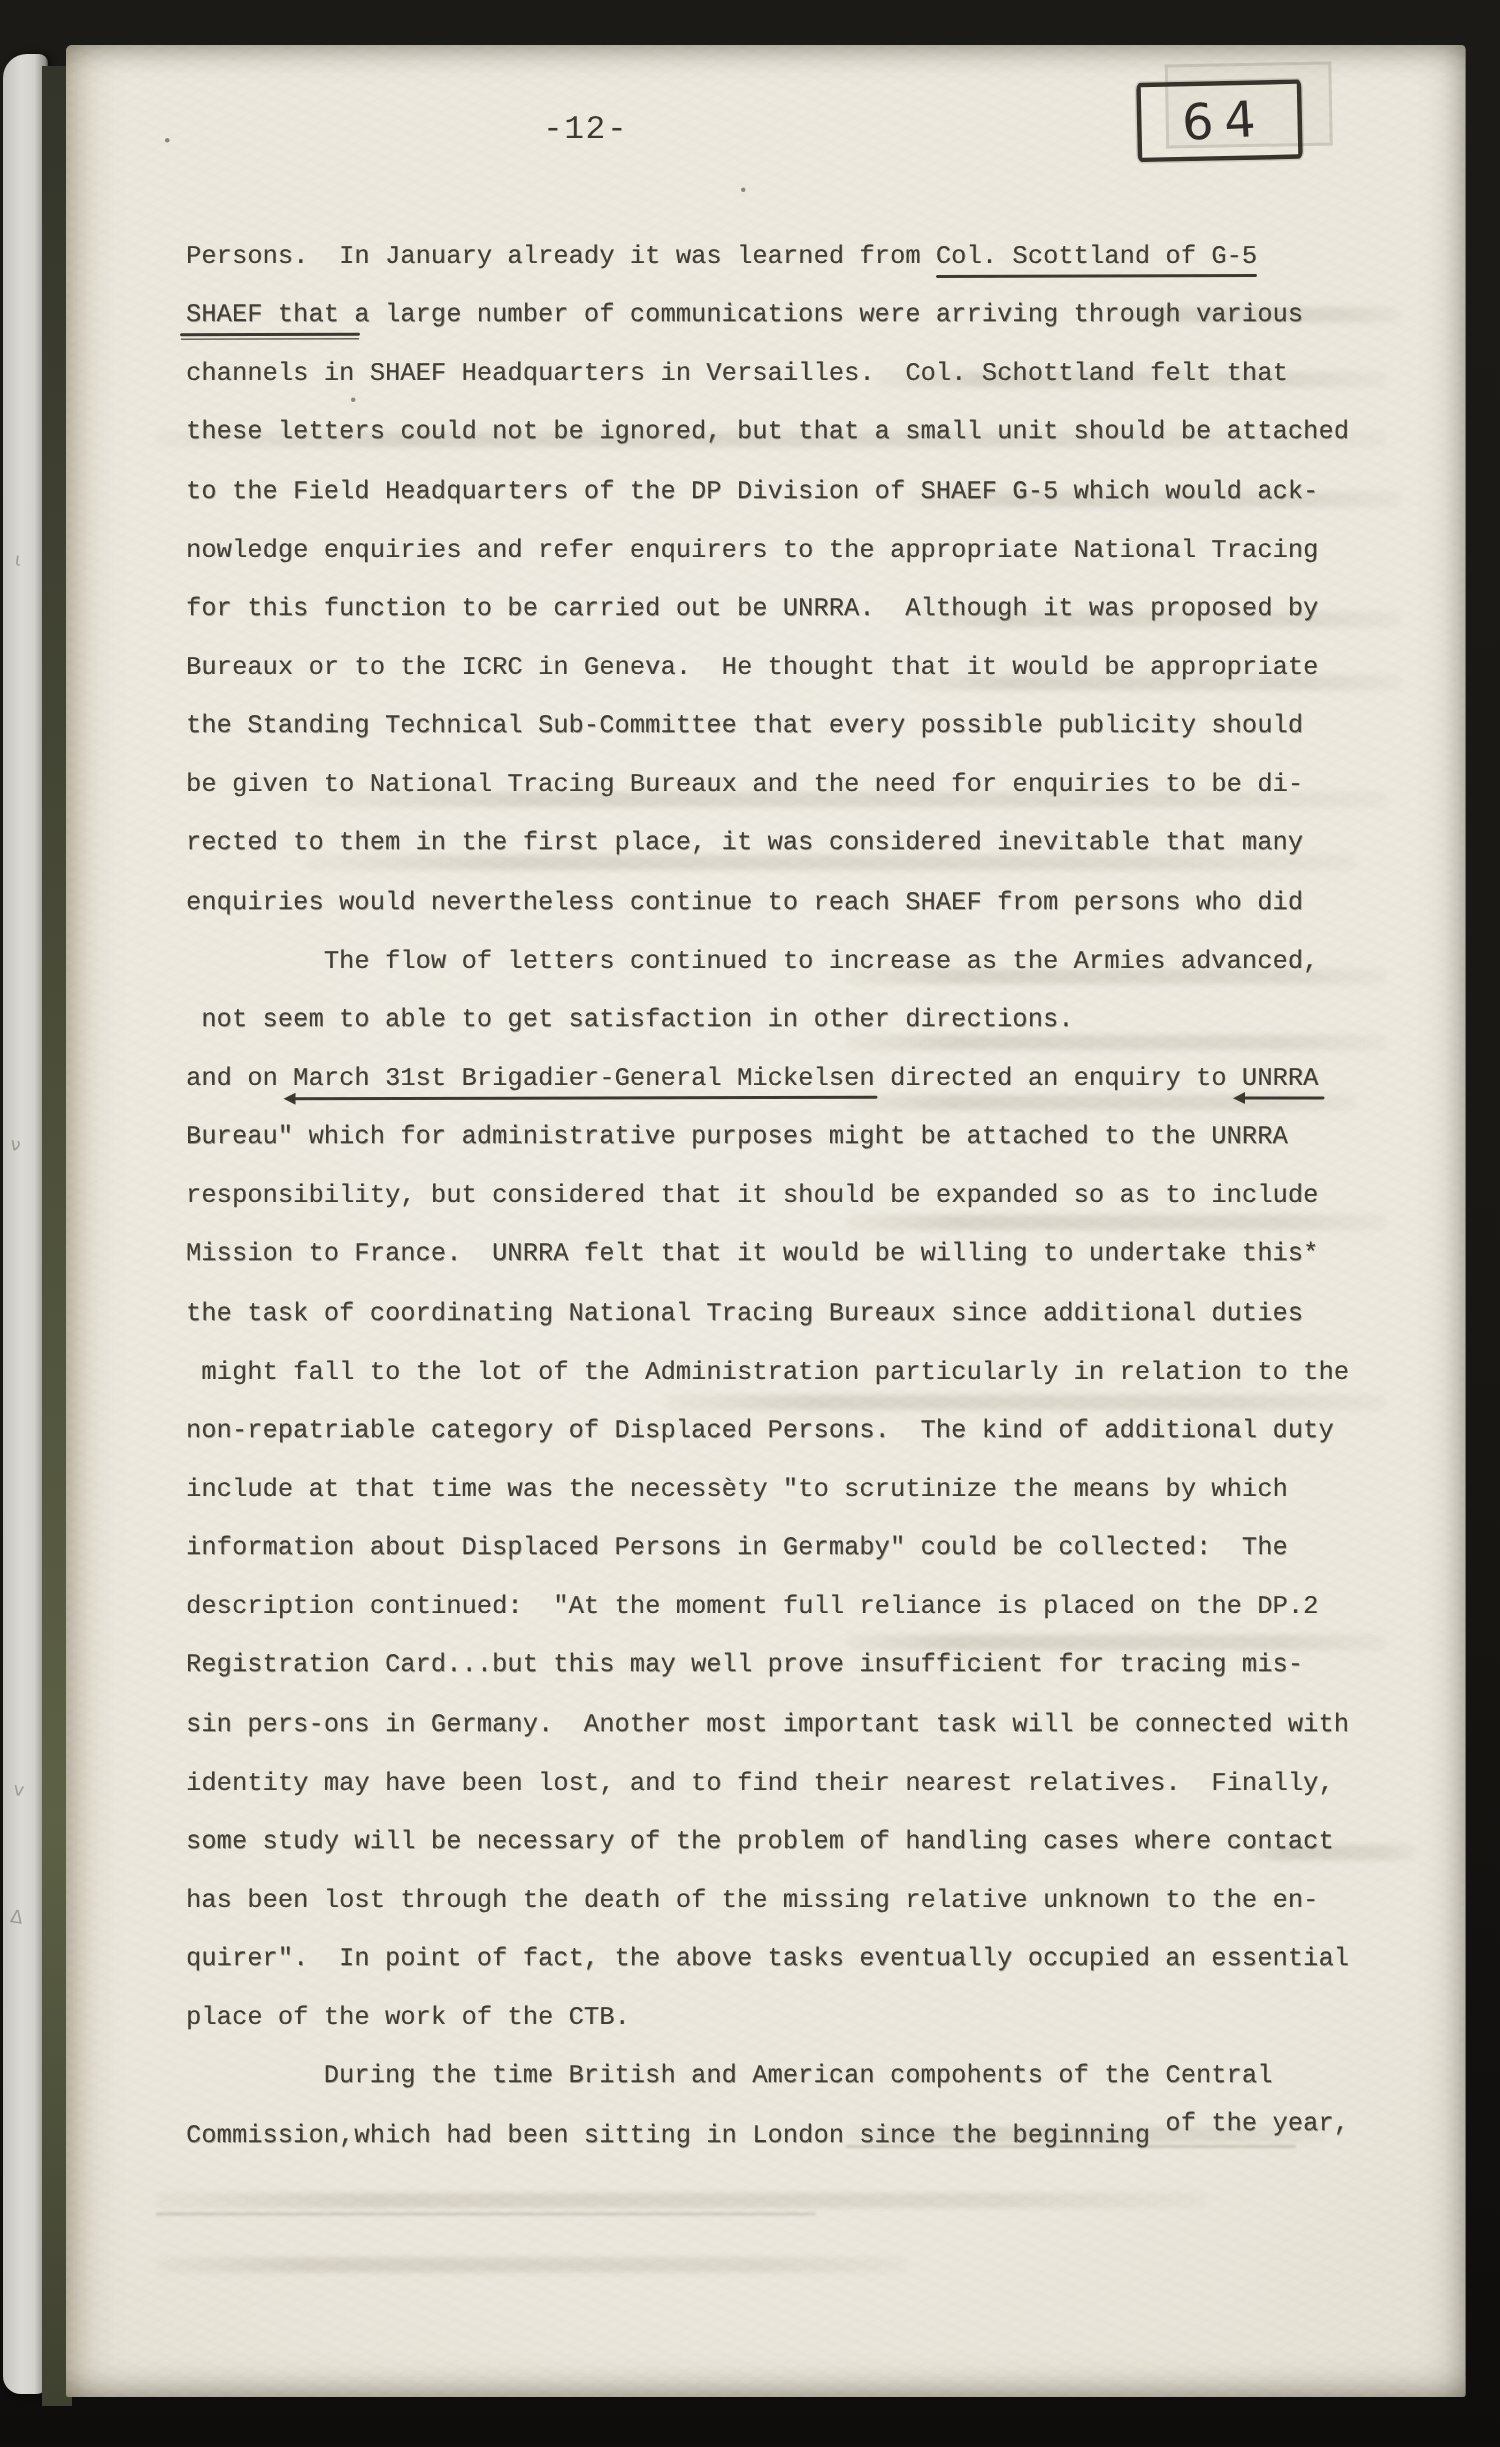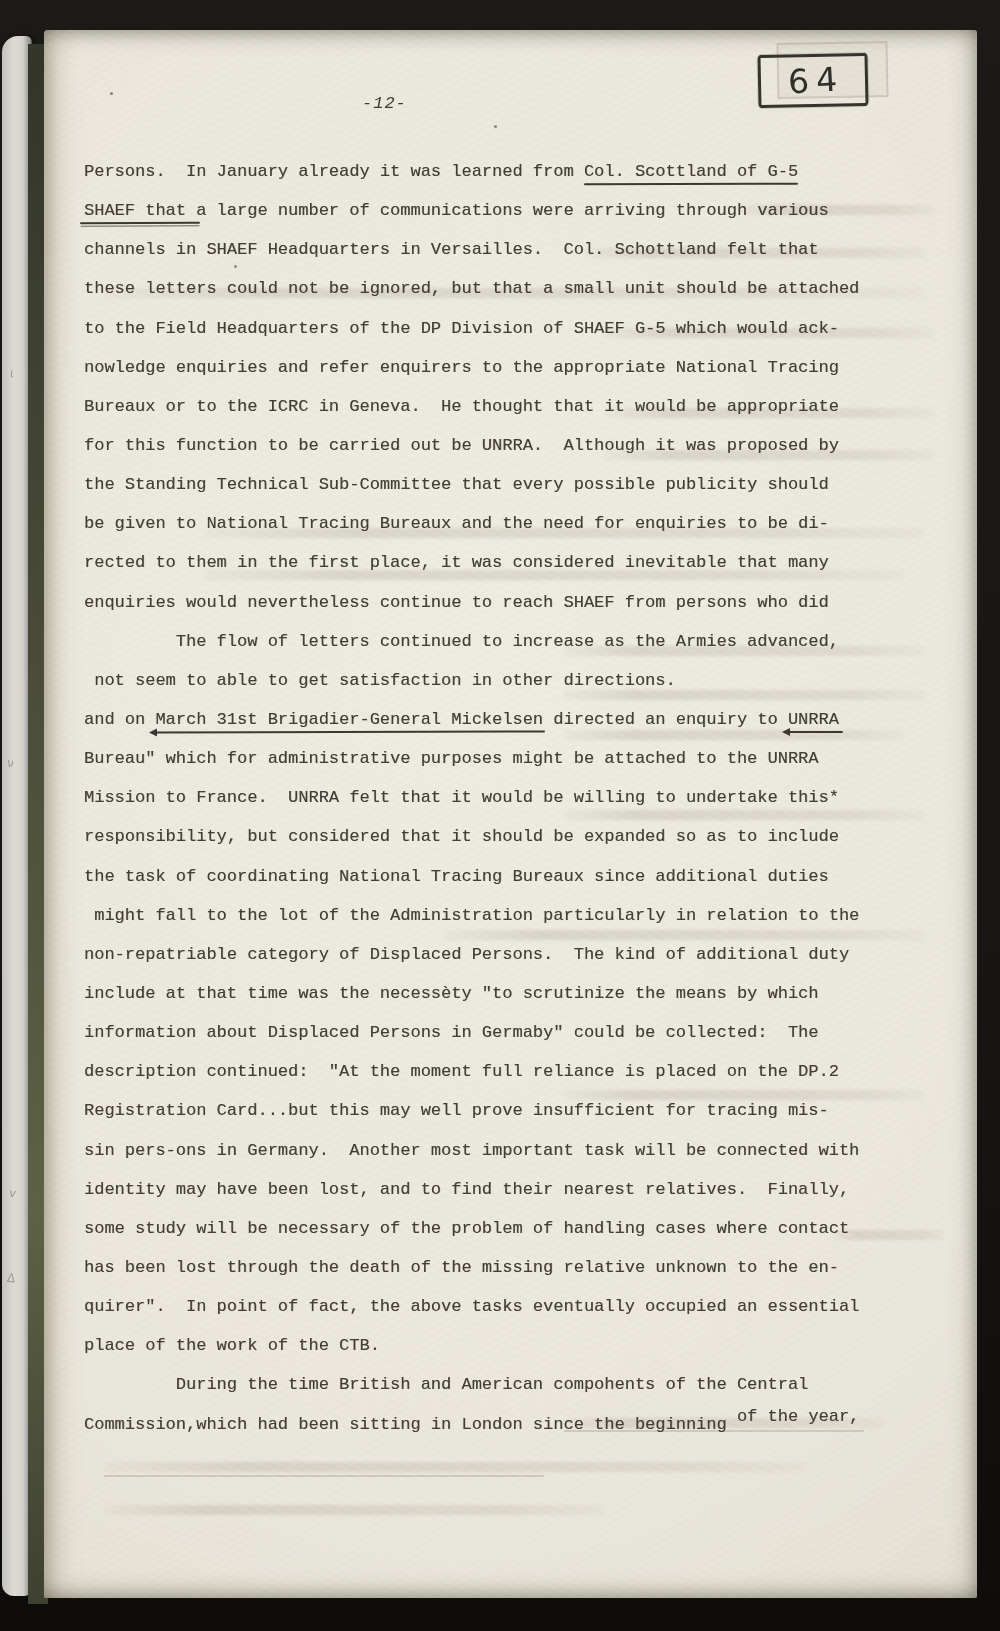--- a/index.html
+++ b/index.html
@@ -21,35 +21,35 @@
       radial-gradient(ellipse 120% 90% at 45% 40%, #efece3 0%, #ebe7dc 60%, #e2ded1 88%, #d8d3c4 100%);
     border-radius:4px 3px 2px 2px;
     box-shadow:inset 0 14px 22px -14px rgba(70,65,50,.55),
                inset -16px 0 26px -16px rgba(70,65,50,.5),
                inset 0 -16px 24px -16px rgba(70,65,50,.55),
                inset 22px 0 30px -18px rgba(120,105,75,.55);}
   .page::after{content:"";position:absolute;inset:0;pointer-events:none;opacity:.5;
     background:
       repeating-linear-gradient(23deg, rgba(120,110,90,.025) 0 3px, rgba(255,255,255,.02) 3px 7px),
       repeating-linear-gradient(-31deg, rgba(90,85,70,.02) 0 2px, rgba(255,255,255,.015) 2px 6px);}
-  .page-num{position:absolute;left:318px;top:64px;font-size:17px;color:#3c3831;
-    letter-spacing:1px;white-space:pre;font-style:italic;}
+  .page-num{position:absolute;left:318px;top:44px;font-size:22px;color:#3c3831;
+    letter-spacing:1px;white-space:pre;}
   
   .stamp-ghost{position:absolute;left:733px;top:12px;width:107px;height:52px;
     border:2px solid rgba(150,143,125,.3);background:rgba(190,183,165,.12);transform:rotate(-1deg);}
   .stamp{position:absolute;left:714px;top:24px;width:104px;height:47px;
     border:3px solid #34312b;border-radius:3px/5px;transform:rotate(-1.2deg);
     display:flex;align-items:center;justify-content:center;
     box-shadow:0 0 0 1px rgba(52,49,43,.15);}
   .stamp span{font-family:"DejaVu Sans",sans-serif;font-size:33px;color:#2f2c27;
     letter-spacing:7px;transform:rotate(-2deg) translateX(3px);}
   
   .typed{position:absolute;left:40px;top:122px;width:872px;color:#403c35;font-size:17px;}
   .typed .line{position:relative;height:39.15px;line-height:39.15px;white-space:pre;
-    text-shadow:.4px .4px .3px rgba(62,57,50,.45);}
+    text-shadow:.4px .4px .3px rgba(62,57,50,.45);margin-left:40px;}
   .typed .raised{display:inline-block;transform:translateY(-8px);}
   .ul{position:absolute;height:2px;background:#3a362f;top:31px;border-radius:1px;
     transform:rotate(-.15deg);}
   .ul-double{height:2px;box-shadow:0 3px 0 -0.5px rgba(58,54,47,.75);}
   .ul-arrow::before{content:"";position:absolute;left:-8px;top:-3.5px;
     border:4.5px solid transparent;border-right:8px solid #3a362f;}
   
   .ghost{position:absolute;height:10px;border-radius:4px;filter:blur(1.6px);
     background:linear-gradient(90deg,rgba(150,143,124,.05),rgba(146,139,120,.22) 20%,
       rgba(146,139,120,.16) 80%,rgba(150,143,124,.05));}
@@ -104,32 +104,32 @@
     <div class="ghost-rule" style="left:520px;top:1400px;width:300px;"></div>
     <div class="ghost-rule" style="left:60px;top:1445px;width:440px;"></div>
 
     <div class="typed">
         <div class="line">Persons.  In January already it was learned from Col. Scottland of G-5<i class="ul" style="left: 49ch; width: 21ch;"></i></div>
         <div class="line">SHAEF that a large number of communications were arriving through various<i class="ul ul-double" style="left: -0.4ch; width: 11.8ch;"></i></div>
         <div class="line">channels in SHAEF Headquarters in Versailles.  Col. Schottland felt that</div>
         <div class="line">these letters could not be ignored, but that a small unit should be attached</div>
         <div class="line">to the Field Headquarters of the DP Division of SHAEF G-5 which would ack-</div>
         <div class="line">nowledge enquiries and refer enquirers to the appropriate National Tracing</div>
+        <div class="line">for this function to be carried out be UNRRA.  Although it was proposed by</div>
         <div class="line">Bureaux or to the ICRC in Geneva.  He thought that it would be appropriate</div>
-        <div class="line">for this function to be carried out be UNRRA.  Although it was proposed by</div>
         <div class="line">the Standing Technical Sub-Committee that every possible publicity should</div>
         <div class="line">be given to National Tracing Bureaux and the need for enquiries to be di-</div>
         <div class="line">rected to them in the first place, it was considered inevitable that many</div>
         <div class="line">enquiries would nevertheless continue to reach SHAEF from persons who did</div>
         <div class="line">         The flow of letters continued to increase as the Armies advanced,</div>
         <div class="line"> not seem to able to get satisfaction in other directions.</div>
         <div class="line">and on March 31st Brigadier-General Mickelsen directed an enquiry to UNRRA<i class="ul ul-arrow" style="left: 6.8ch; width: 38.4ch;"></i><i class="ul ul-arrow" style="left: 68.8ch; width: 5.6ch;"></i></div>
         <div class="line">Bureau" which for administrative purposes might be attached to the UNRRA</div>
+        <div class="line">responsibility, but considered that it should be expanded so as to include</div>
         <div class="line">Mission to France.  UNRRA felt that it would be willing to undertake this*</div>
-        <div class="line">responsibility, but considered that it should be expanded so as to include</div>
         <div class="line">the task of coordinating National Tracing Bureaux since additional duties</div>
         <div class="line"> might fall to the lot of the Administration particularly in relation to the</div>
         <div class="line">non-repatriable category of Displaced Persons.  The kind of additional duty</div>
         <div class="line">include at that time was the necessèty "to scrutinize the means by which</div>
         <div class="line">information about Displaced Persons in Germaby" could be collected:  The</div>
         <div class="line">description continued:  "At the moment full reliance is placed on the DP.2</div>
         <div class="line">Registration Card...but this may well prove insufficient for tracing mis-</div>
         <div class="line">sin pers-ons in Germany.  Another most important task will be connected with</div>
         <div class="line">identity may have been lost, and to find their nearest relatives.  Finally,</div>
         <div class="line">some study will be necessary of the problem of handling cases where contact</div>

